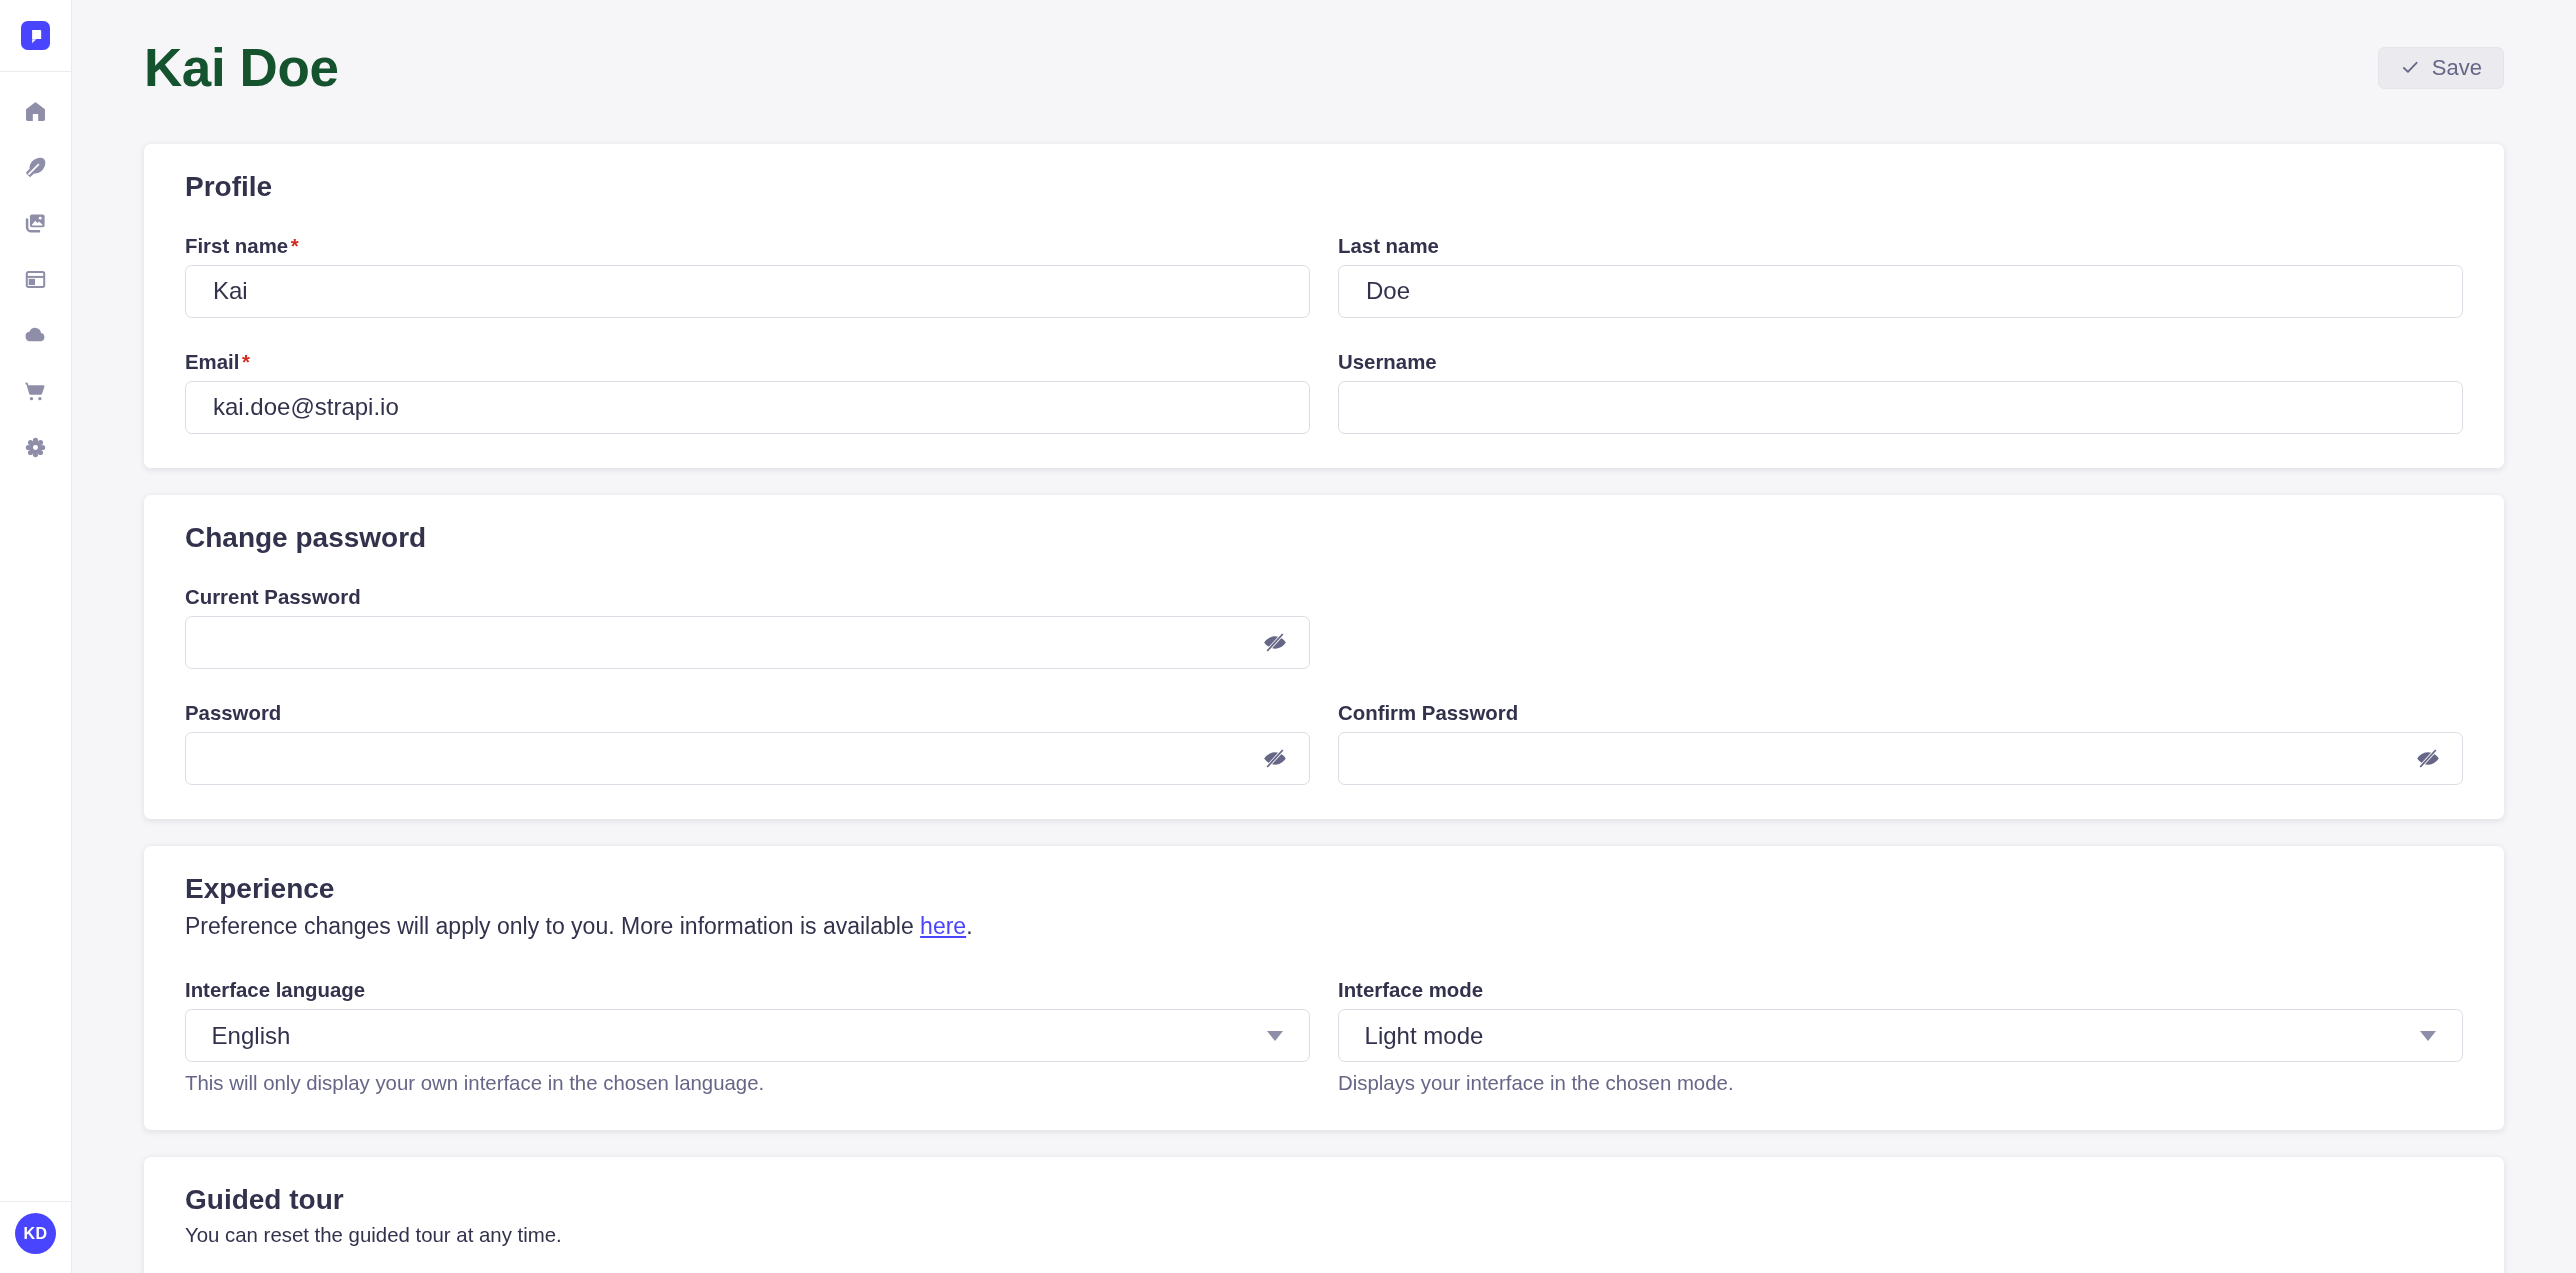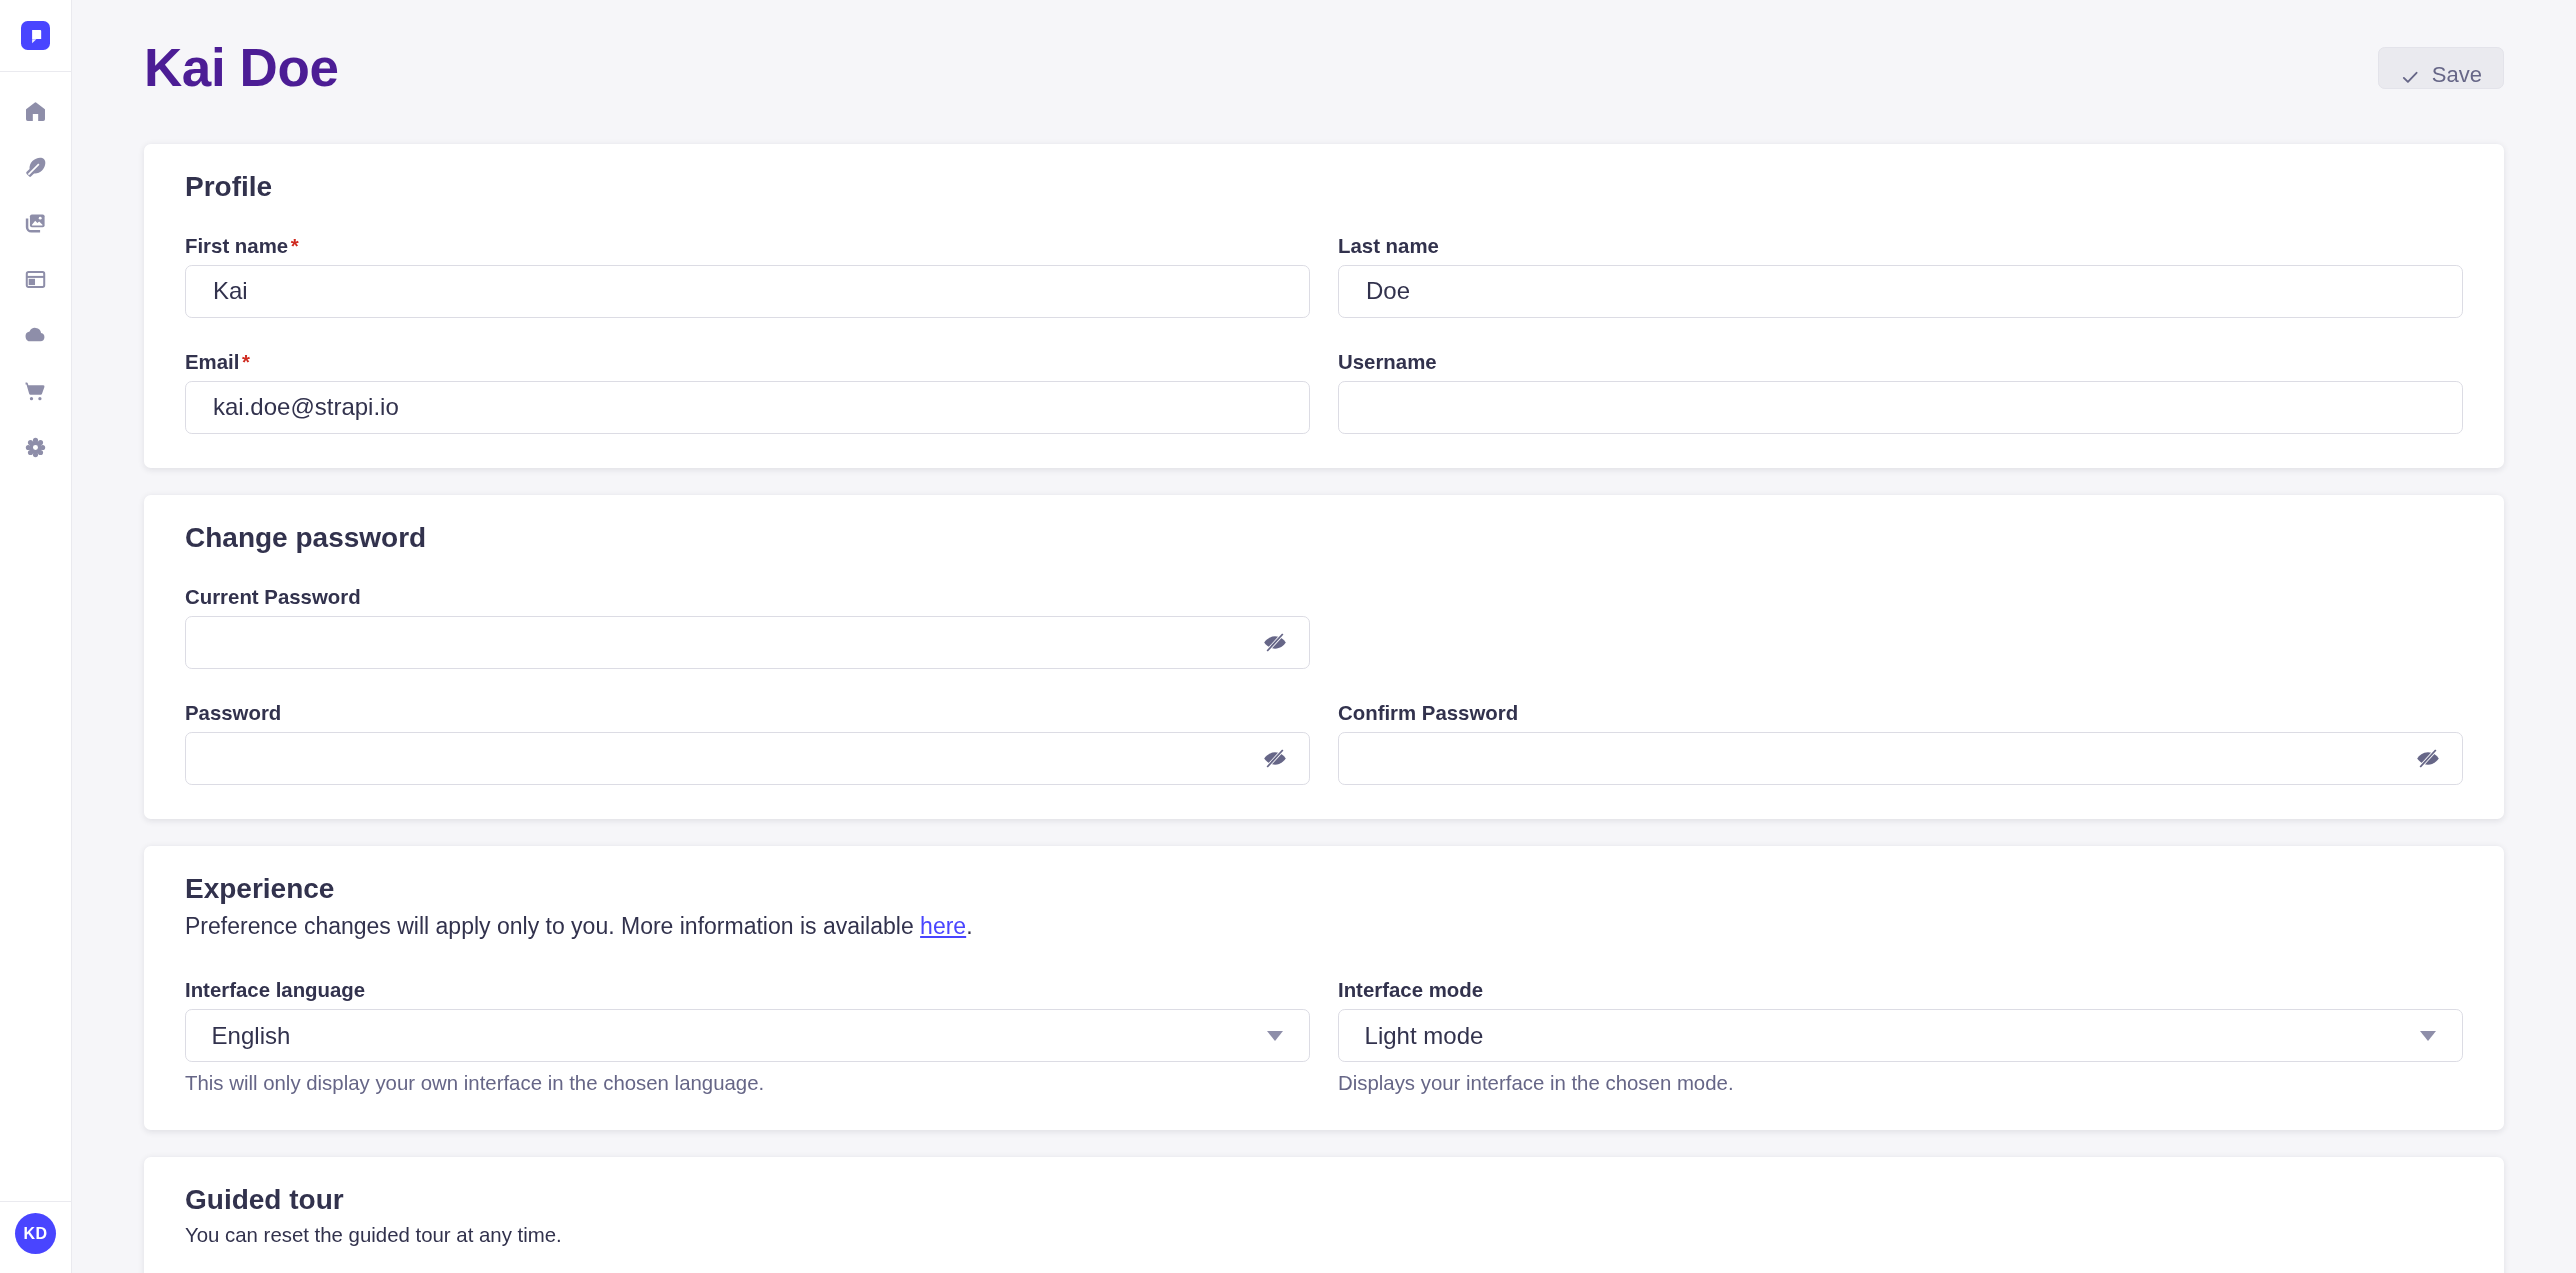--- a/index.html
+++ b/index.html
@@ -20,23 +20,23 @@
   .nav-item { width:23px; height:23px; cursor:pointer; display:flex; align-items:center; justify-content:center; }
   .sidebar-footer { border-top:0.9px solid #EAEAEF; padding:11px 0 19px; display:flex; justify-content:center; }
   .avatar {
     width:41px; height:41px; border-radius:50%; background:#4945FF;
     color:#fff; font-size:16px; font-weight:700; letter-spacing:0.4px;
     display:flex; align-items:center; justify-content:center; cursor:pointer;
   }
   
   .main { margin-left:72px; padding:0 72px; }
   .page-header { display:flex; justify-content:space-between; align-items:center; padding-top:37px; margin-bottom:46px; }
-  .page-title { font-size:53px; font-weight:700; color:#4c1d95; letter-spacing:-0.4px; }
+  .page-title { font-size:53px; font-weight:700; color:#14532d; letter-spacing:-0.4px; }
   .save-btn {
-    display:inline-flex; align-items:flex-end; gap:11px; height:42px; padding:0 21px;
+    display:inline-flex; align-items:center; gap:11px; height:42px; padding:0 21px;
     background:#EAEAEF; border:0.9px solid #E3E3EA; border-radius:6.8px;
     font-family:inherit; font-size:22px; font-weight:500; color:#666687; cursor:pointer;
   }
   
   .card {
     background:#FFFFFF; border-radius:6.8px;
     box-shadow:0 1.7px 6.8px rgba(33,33,52,0.10);
     padding:27px 41px 34px; margin-bottom:27px;
   }
   .section-heading { font-size:28px; font-weight:600; color:#32324D; line-height:32px; }

